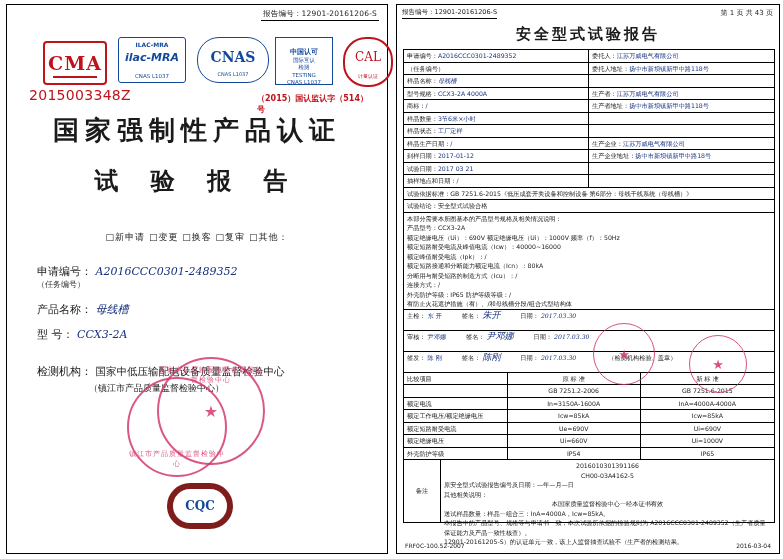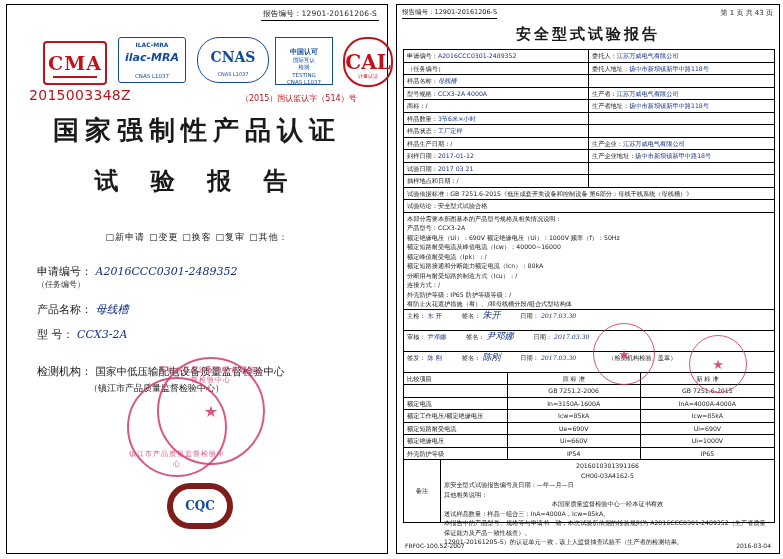--- a/index.html
+++ b/index.html
@@ -23,23 +23,23 @@
   
   .cnas{left:172px;top:2px;width:70px;height:44px;border:1.5px solid #13499b;border-radius:22px;background:#fff;}
   .cnas-t{position:absolute;left:0;right:0;top:11px;text-align:center;color:#13499b;font-size:14px;font-weight:bold;font-family:"DejaVu Serif","Liberation Serif",serif;}
   .cnas-s{position:absolute;left:0;right:0;bottom:5px;text-align:center;color:#13499b;font-size:5px;}
   
   .cnbox{left:250px;top:2px;width:56px;height:46px;border:1.5px solid #13499b;}
   .cnbox div{text-align:center;color:#13499b;font-size:5.5px;line-height:7.5px;}
   .cnbox .b1{margin-top:11px;font-size:7px;font-weight:bold;}
   
   .cal{left:318px;top:2px;width:46px;height:46px;border:2px solid #c0121a;border-radius:23px;}
-  .cal-t{position:absolute;left:0;right:0;top:11px;text-align:center;color:#c0121a;font-size:20px;font-weight:bold;font-family:"DejaVu Serif","Liberation Serif",serif;}
+  .cal-t{position:absolute;left:0;right:0;top:11px;text-align:center;color:#c0121a;font-size:12px;font-weight:normal;font-family:"DejaVu Serif","Liberation Serif",serif;}
   .cal-s{position:absolute;left:0;right:0;bottom:6px;text-align:center;color:#c0121a;font-size:5px;}
-  .cal-code{position:absolute;left:216px;top:58px;font-size:8px;color:#c0121a;}
+  .cal-code{position:absolute;left:232px;top:58px;font-size:8px;color:#c0121a;font-weight:bold;}
   .l-title{position:absolute;left:0;right:0;top:108px;text-align:center;font-size:26px;font-weight:bold;letter-spacing:6px;font-family:"DejaVu Serif","Liberation Serif",serif;}
   .l-title2{position:absolute;left:0;right:0;top:160px;text-align:center;font-size:24px;font-weight:bold;letter-spacing:12px;font-family:"DejaVu Serif","Liberation Serif",serif;}
   .checkrow{position:absolute;left:0;right:0;top:226px;text-align:center;font-size:9px;letter-spacing:1px;}
   .l-fields{position:absolute;left:30px;top:258px;width:320px;font-size:11px;line-height:17px;}
   .l-fields .row{margin-bottom:8px;}
   .l-fields .sub{font-size:8px;color:#333;margin-top:-4px;}
   .l-org{position:absolute;left:30px;top:358px;width:330px;font-size:11px;line-height:16px;}
   .l-org .org-main{font-size:10.5px;}
   .l-org .org-sub{font-size:9px;margin-left:52px;}
   

